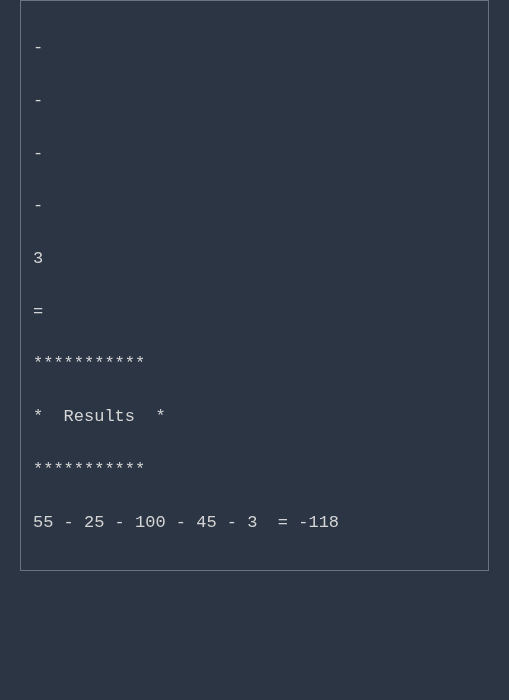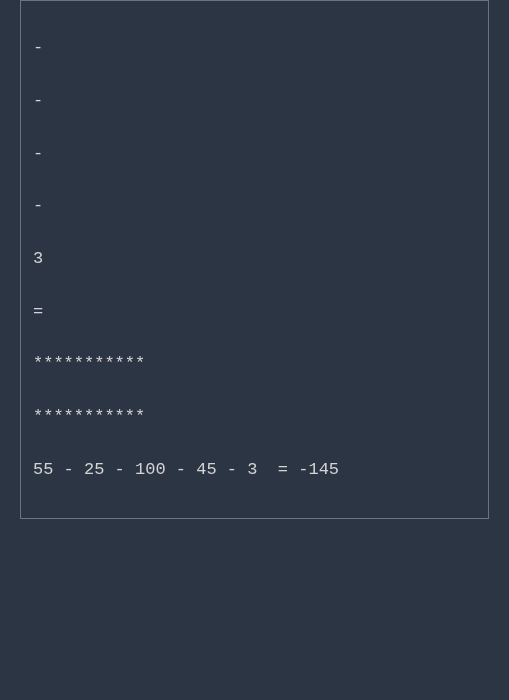--- a/index.html
+++ b/index.html
@@ -32,15 +32,16 @@
 <body>
 
 <div class="code-block">
 <span class="code-line">-</span>
 <span class="code-line">-</span>
 <span class="code-line">-</span>
 <span class="code-line">-</span>
 <span class="code-line">3</span>
 <span class="code-line">=</span>
 <span class="code-line">***********</span>
+<span class="code-line">*  Results  *</span>
 <span class="code-line">***********</span>
-<span class="code-line">55 - 25 - 100 - 45 - 3  = -145</span>
+<span class="code-line">55 - 25 - 100 - 45 - 3  = -118</span>
 </div>
 
 </body></html>

